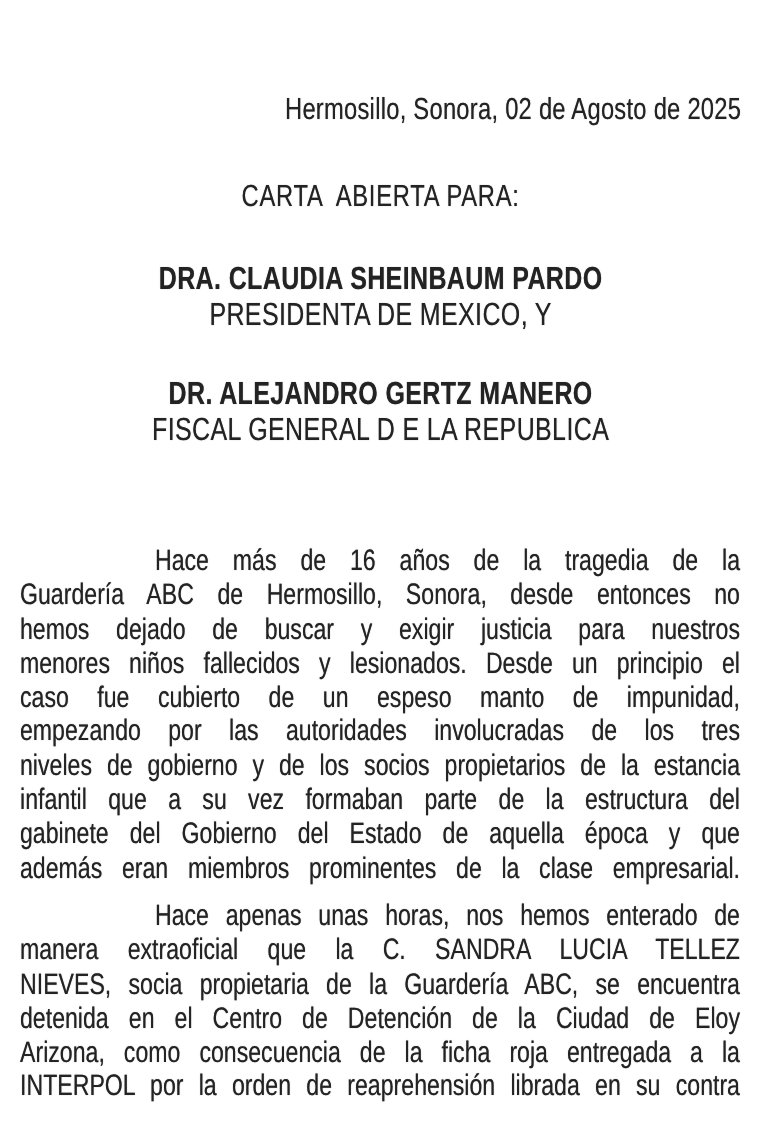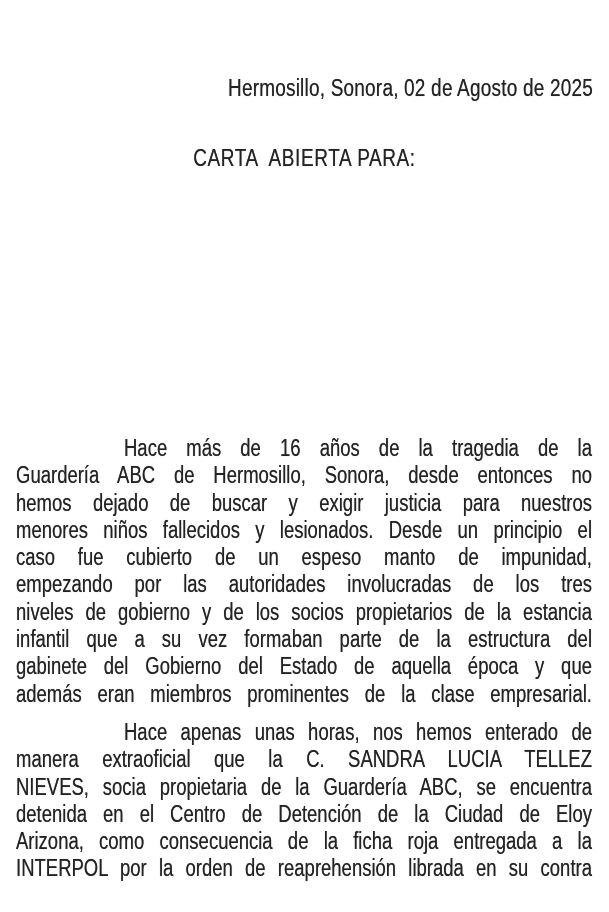--- a/index.html
+++ b/index.html
@@ -81,21 +81,29 @@
 </style>
 </head>
 <body>
 
 <div class="page">
 
   <div class="date-line stretch">Hermosillo, Sonora, 02 de Agosto de 2025</div>
 
   <div class="heading stretch">CARTA  ABIERTA PARA:</div>
 
+  <div class="recipient recipient-1">
+    <div class="r-name stretch">DRA. CLAUDIA SHEINBAUM PARDO</div>
+    <div class="r-role stretch">PRESIDENTA DE MEXICO, Y</div>
+  </div>
 
+  <div class="recipient recipient-2">
+    <div class="r-name stretch">DR. ALEJANDRO GERTZ MANERO</div>
+    <div class="r-role stretch">FISCAL GENERAL D E LA REPUBLICA</div>
+  </div>
 
   <div class="para para-1">
     <div class="body-line first stretch">Hace más de 16 años de la tragedia de la</div>
     <div class="body-line stretch">Guardería ABC de Hermosillo, Sonora, desde entonces no</div>
     <div class="body-line stretch">hemos dejado de buscar y exigir justicia para nuestros</div>
     <div class="body-line stretch">menores niños fallecidos y lesionados. Desde un principio el</div>
     <div class="body-line stretch">caso fue cubierto de un espeso manto de impunidad,</div>
     <div class="body-line stretch">empezando por las autoridades involucradas de los tres</div>
     <div class="body-line stretch">niveles de gobierno y de los socios propietarios de la estancia</div>
     <div class="body-line stretch">infantil que a su vez formaban parte de la estructura del</div>

